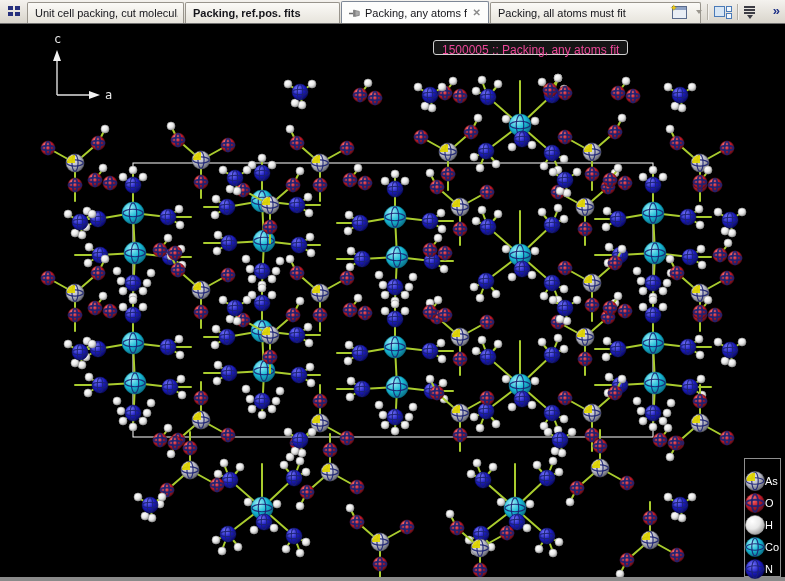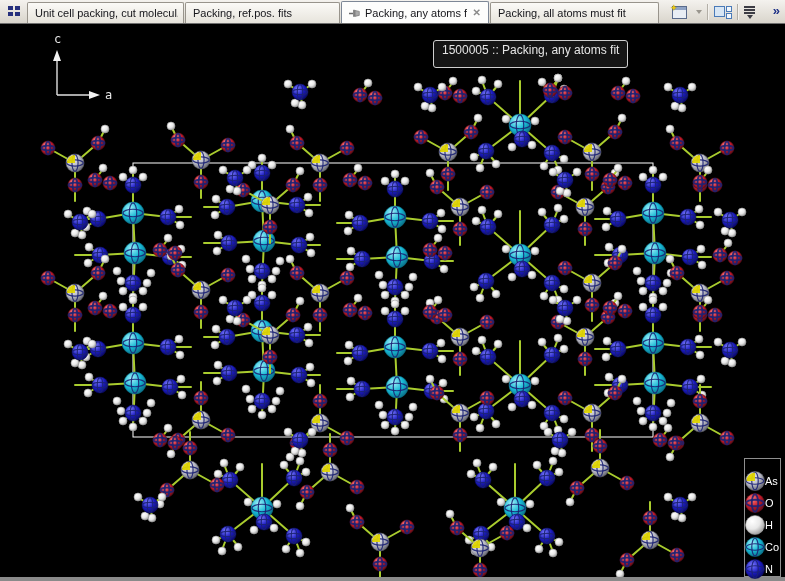--- a/index.html
+++ b/index.html
@@ -13,21 +13,21 @@
           display:flex;align-items:flex-end;}
   .grid-btn{width:27px;height:23px;display:flex;align-items:center;justify-content:center;flex:none;}
   .grid-ico{width:12px;height:11px;display:grid;grid-template-columns:5px 5px;grid-template-rows:4px 4px;gap:2px;}
   .grid-ico i{background:#26307d;display:block;}
   .tab{height:21px;box-sizing:border-box;border:1px solid #98948c;border-bottom:none;
        border-radius:2px 2px 0 0;background:linear-gradient(#fbfaf7,#e7e4dc);
        margin-right:1px;display:flex;align-items:center;padding:0 5px 0 7px;
        font-size:11px;color:#15151a;overflow:hidden;white-space:nowrap;flex:none;}
   .tab .lbl{overflow:hidden;white-space:nowrap;}
   .tab.active{background:#fdfdfc;border-color:#7d8796;height:22px;gap:4px;}
-  .tab.t1{width:157px;} .tab.t2{width:155px;} .tab.t3{width:148px;} .tab.t4{width:169px;}
+  .tab.t1{width:157px;} .tab.t2{width:155px;font-weight:bold;} .tab.t3{width:148px;} .tab.t4{width:211px;}
   .close-x{margin-left:auto;color:#8a8a8a;font-size:10px;font-weight:bold;line-height:10px;padding:1px 2px;}
   .pin{flex:none;}
 
   .tb-icons{position:absolute;right:28px;top:2px;height:20px;display:flex;align-items:center;gap:3px;}
   .tbtn{height:18px;display:flex;align-items:center;padding:0 2px;position:relative;}
   .sep{width:1px;height:16px;background:#b3afa7;border-right:1px solid #f4f2ee;}
   .win-ico{width:13px;height:11px;border:1px solid #5a6b8c;background:#e9eef5;position:relative;}
   .win-ico::before{content:"";position:absolute;left:0;top:0;right:0;height:3px;background:#8fa3c5;}
   .sparkle{position:absolute;left:-3px;top:-4px;color:#e8c616;font-size:9px;text-shadow:0 0 1px #8a7a00;}
   .caret{width:0;height:0;border-left:3px solid transparent;border-right:3px solid transparent;
@@ -39,22 +39,22 @@
   .list-ico{display:flex;flex-direction:column;gap:1px;align-items:center;}
   .list-ico i{display:block;width:11px;height:2px;background:#3c3c44;}
   .list-ico .caret{margin:0;border-top-color:#3c3c44;}
   .chev{position:absolute;right:6px;top:3px;font-size:13px;font-weight:bold;color:#1b2f86;letter-spacing:-1px;}
 
   
   #scene{position:absolute;left:0;top:24px;background:#000;display:block;}
   .bottom-strip{position:absolute;left:0;top:577px;width:785px;height:4px;background:#8a8a8a;}
 
   
-  .tooltip{position:absolute;left:433px;top:40px;height:28px;box-sizing:border-box;
-           background:#151515;border:1px solid #cfcfcf;border-radius:3px;color:#e5e5e5;
+  .tooltip{position:absolute;left:433px;top:40px;height:15px;box-sizing:border-box;
+           background:#151515;border:1px solid #cfcfcf;border-radius:3px;color:#ec4899;
            font-size:12px;line-height:18px;padding:0 8px;white-space:nowrap;z-index:30;}
 
   
   .legend{position:absolute;left:744px;top:458px;width:37px;height:119px;box-sizing:border-box;
           border:1px solid #8f8f8f;background:#000;display:flex;flex-direction:column;
           justify-content:space-around;z-index:20;padding:11px 0;}
   .legend-row{display:flex;align-items:center;height:22px;}
   .legend-row svg{flex:none;display:block;}
   .legend-row .sym{color:#fff;font-size:11px;margin-left:-2px;}
 </style>

